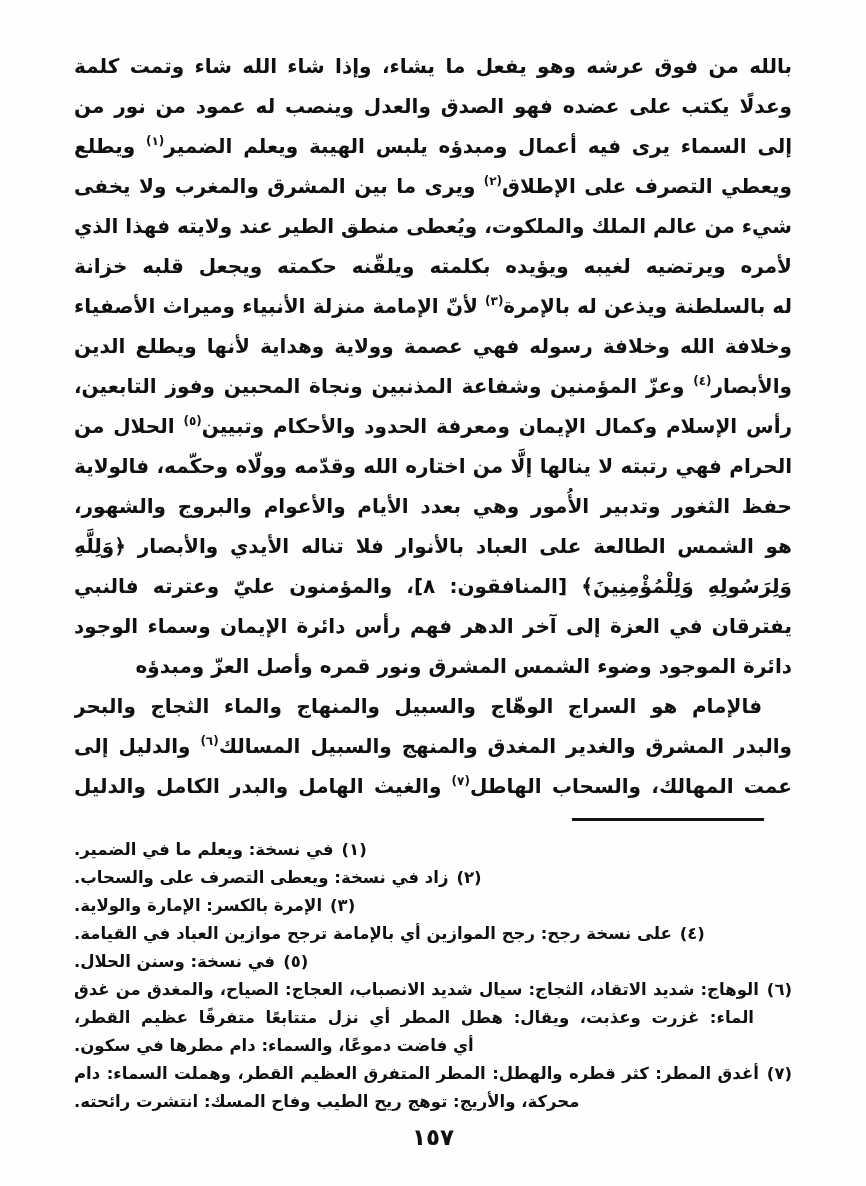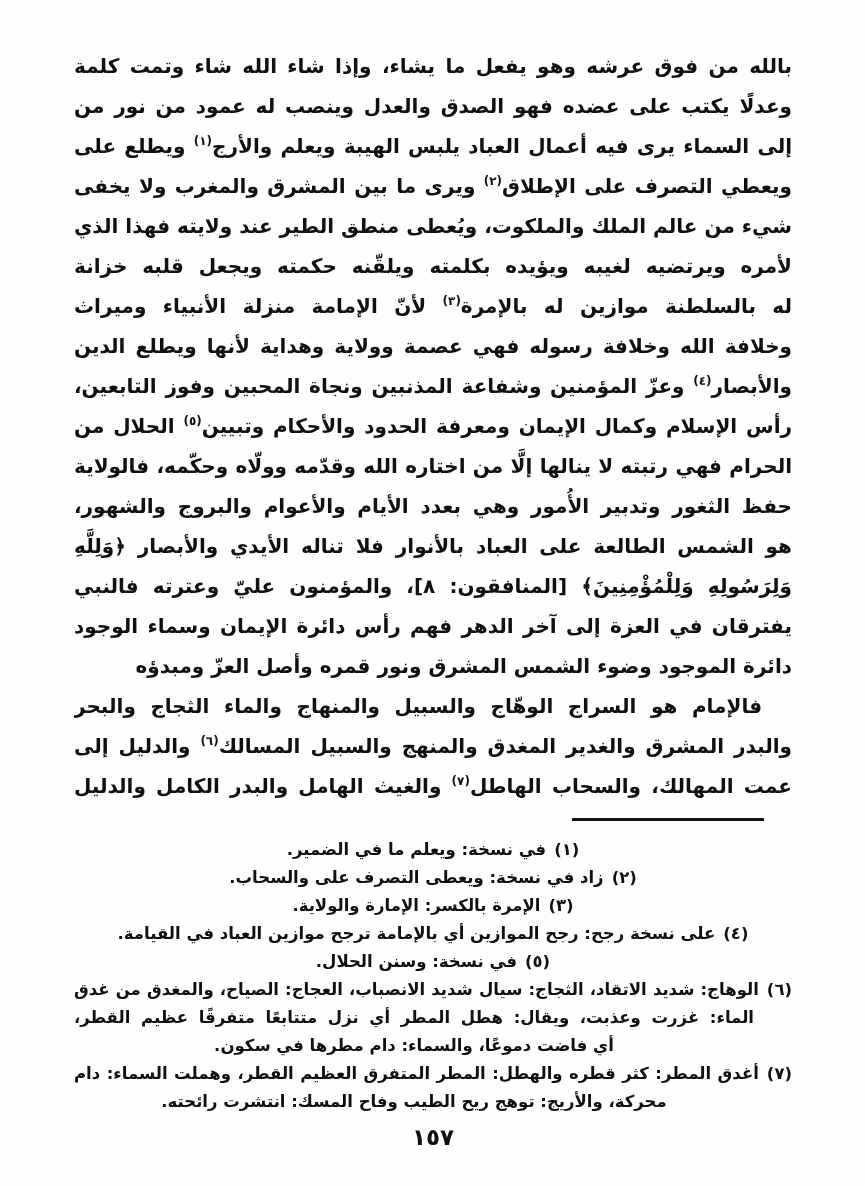--- a/index.html
+++ b/index.html
@@ -41,21 +41,21 @@
   }
   .footnotes {
     margin-top: 15px;
     width: 718px;
   }
   .fn-line {
     font-size: 16.5px;
     font-weight: bold;
     line-height: 28px;
     height: 28px;
-    text-align: center;
+    text-align: left;
     overflow: hidden;
   }
   .fn-line.just { text-align: justify; text-align-last: justify; }
   .fn-line.cont { padding-right: 38px; }
   .fn-marker { margin-left: 8px; }
   .page-number {
     position: absolute;
     top: 1124px;
     left: 0;
     width: 100%;
@@ -65,25 +65,25 @@
     letter-spacing: 2px;
   }
 </style>
 </head>
 <body>
 
 <div class="page">
   <div class="body-text">
       <div class="body-line just"><span>بالله من فوق عرشه وهو يفعل ما يشاء، وإذا شاء الله شاء وتمت كلمة ربك صدقًا</span></div>
       <div class="body-line just"><span>وعدلًا يكتب على عضده فهو الصدق والعدل وينصب له عمود من نور من الأرض</span></div>
-      <div class="body-line just"><span>إلى السماء يرى فيه أعمال العباد يلبس الهيبة ويعلم والأرج</span><span class="fnref">(١)</span><span> ويطلع على الغيب</span></div>
+      <div class="body-line just"><span>إلى السماء يرى فيه أعمال ومبدؤه يلبس الهيبة ويعلم الضمير</span><span class="fnref">(١)</span><span> ويطلع على الغيب</span></div>
       <div class="body-line just"><span>ويعطي التصرف على الإطلاق</span><span class="fnref">(٢)</span><span> ويرى ما بين المشرق والمغرب ولا يخفى عليه</span></div>
       <div class="body-line just"><span>شيء من عالم الملك والملكوت، ويُعطى منطق الطير عند ولايته فهذا الذي يختاره</span></div>
       <div class="body-line just"><span>لأمره ويرتضيه لغيبه ويؤيده بكلمته ويلقّنه حكمته ويجعل قلبه خزانة مشيئته، وينادى</span></div>
-      <div class="body-line just"><span>له بالسلطنة موازين له بالإمرة</span><span class="fnref">(٣)</span><span> لأنّ الإمامة منزلة الأنبياء وميراث الأصفياء</span></div>
+      <div class="body-line just"><span>له بالسلطنة ويذعن له بالإمرة</span><span class="fnref">(٣)</span><span> لأنّ الإمامة منزلة الأنبياء وميراث الأصفياء</span></div>
       <div class="body-line just"><span>وخلافة الله وخلافة رسوله فهي عصمة وولاية وهداية لأنها ويطلع الدين وحج</span></div>
       <div class="body-line just"><span>والأبصار</span><span class="fnref">(٤)</span><span> وعزّ المؤمنين وشفاعة المذنبين ونجاة المحبين وفوز التابعين، لأنها</span></div>
       <div class="body-line just"><span>رأس الإسلام وكمال الإيمان ومعرفة الحدود والأحكام وتبيين</span><span class="fnref">(٥)</span><span> الحلال من</span></div>
       <div class="body-line just"><span>الحرام فهي رتبته لا ينالها إلَّا من اختاره الله وقدّمه وولّاه وحكّمه، فالولاية هي</span></div>
       <div class="body-line just"><span>حفظ الثغور وتدبير الأُمور وهي بعدد الأيام والأعوام والبروج والشهور، والإمام</span></div>
       <div class="body-line just"><span>هو الشمس الطالعة على العباد بالأنوار فلا تناله الأيدي والأبصار ﴿وَلِلَّهِ ٱلْعِزَّةُ</span></div>
       <div class="body-line just"><span>وَلِرَسُولِهِ وَلِلْمُؤْمِنِينَ﴾ [المنافقون: ٨]، والمؤمنون عليّ وعترته فالنبي والعترة لا</span></div>
       <div class="body-line just"><span>يفترقان في العزة إلى آخر الدهر فهم رأس دائرة الإيمان وسماء الوجود وقطب</span></div>
       <div class="body-line"><span>دائرة الموجود وضوء الشمس المشرق ونور قمره وأصل العزّ ومبدؤه ومنتهاه.</span></div>
       <div class="body-line just indent"><span>فالإمام هو السراج الوهّاج والسبيل والمنهاج والماء الثجاج والبحر العجاج</span></div>

